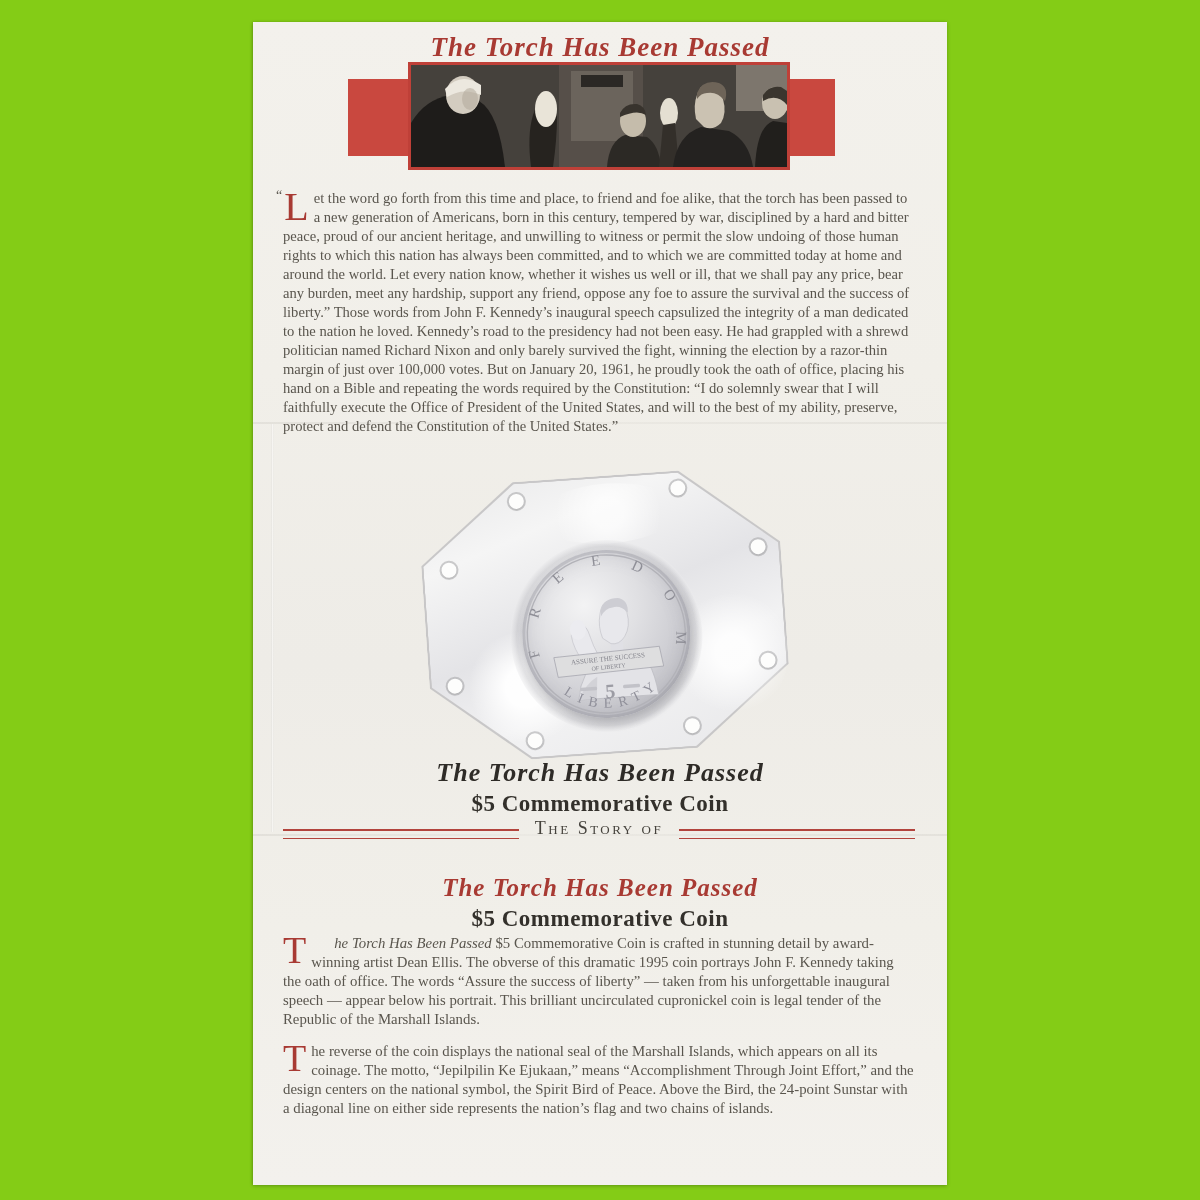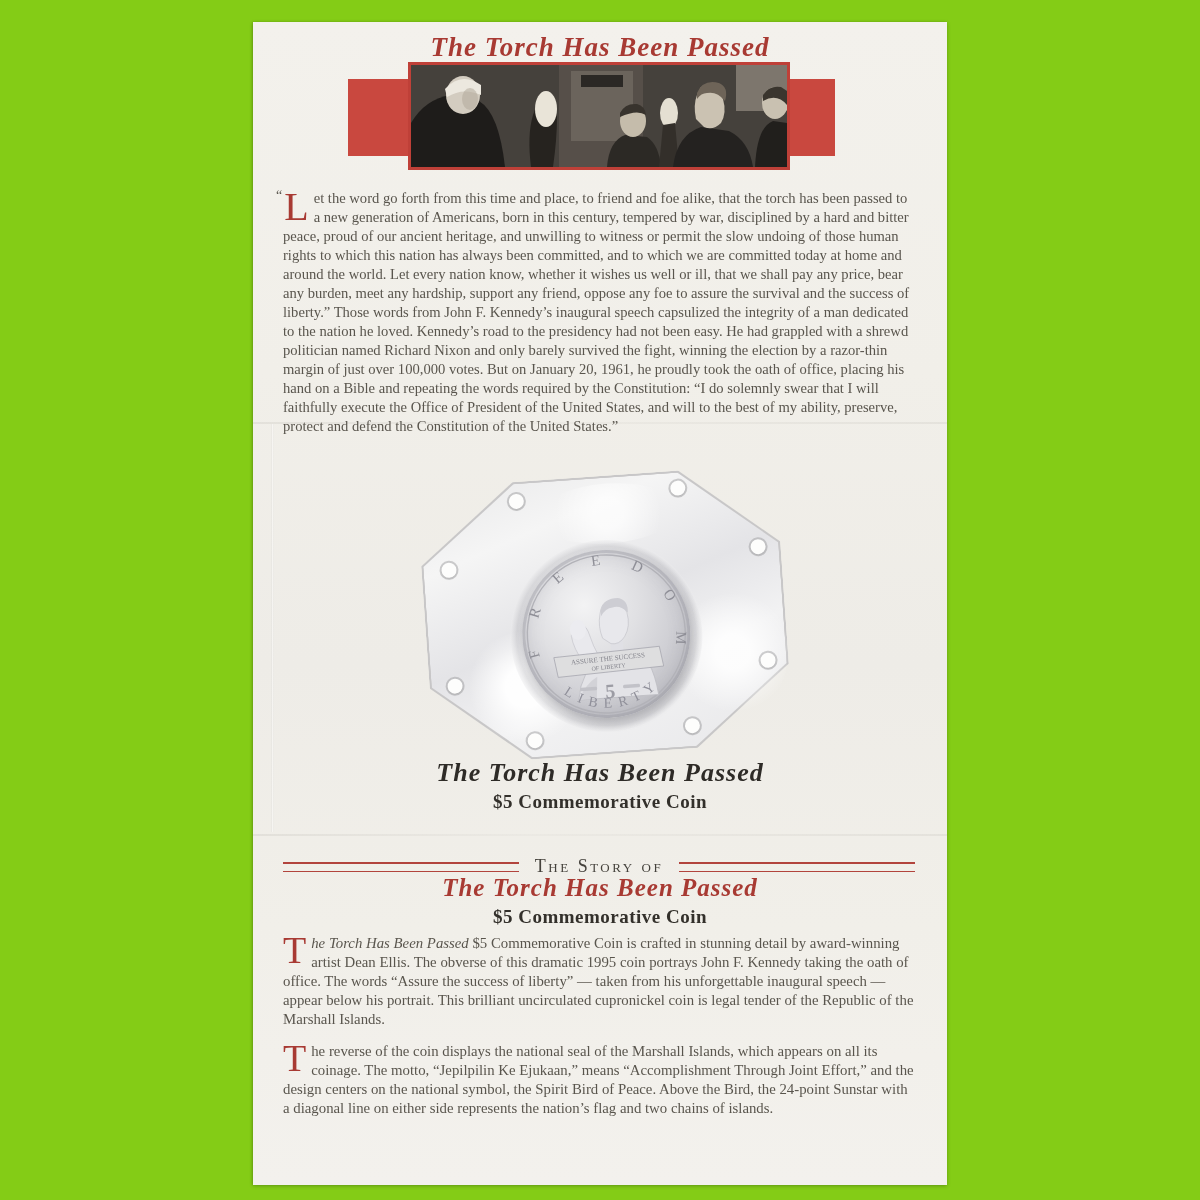--- a/index.html
+++ b/index.html
@@ -57,32 +57,32 @@
   .coin-well { position:absolute; left:84px; top:64px; width:192px; height:192px; border-radius:50%;
     background:radial-gradient(circle,rgba(255,255,255,0.12) 52%,rgba(170,170,176,0.3) 66%,rgba(255,255,255,0.55) 73%,rgba(225,225,228,0.15) 82%); }
   .coin { position:absolute; left:96px; top:74px; width:168px; height:168px; border-radius:50%;
     background:radial-gradient(circle at 38% 32%,#f3f3f4 0%,#e0e0e3 35%,#cfcfd4 60%,#b9b9bf 85%,#a8a8ae 100%);
     box-shadow:2px 5px 9px rgba(80,80,88,0.35), inset 0 0 0 3px rgba(150,150,158,0.35), inset 0 0 20px rgba(120,120,130,0.25);
   }
   .coin svg { display:block; }
 
   .caption { position:absolute; left:0; top:736px; width:100%; text-align:center; }
   .caption-title { font-size:26px; font-weight:bold; font-style:italic; color:#2e2b27; letter-spacing:1px; }
-  .caption-sub, .story-sub { font-size:19px; font-weight:bold; color:#33302b; letter-spacing:0.5px; }
+  .caption-sub, .story-sub { font-size:23px; font-weight:bold; color:#33302b; letter-spacing:0.5px; }
   .caption-sub { margin-top:3px; }
 
-  .story-head { position:absolute; left:30px; top:834px; width:632px; display:flex; align-items:center;font-family:Liberation Serif, serif; }
+  .story-head { position:absolute; left:30px; top:796px; width:632px; display:flex; align-items:flex-end;font-family:Liberation Serif, serif; }
   .rule { flex:1; height:7px; border-top:2px solid #b2443d; border-bottom:1px solid #b2443d; }
   .eyebrow { padding:0 16px; font-variant:small-caps; font-size:18px; letter-spacing:2.5px; color:#45423c; white-space:nowrap; }
   .story-title { top:852px; font-size:25px; }
   .story-sub { position:absolute; left:0; top:884px; width:100%; text-align:center; }
   .story-text { position:absolute; left:30px; top:912px; width:632px; font-size:14.8px; line-height:19px; color:#59554d; }
   .story-text p { margin:0 0 13px 0; }
   .story-text .dropcap { font-size:38px; line-height:31px; }
-  .ital { font-style:italic; }
+  .ital { font-style:italic;margin-left:23px; }
 </style>
 </head>
 <body>
 
 <div class="page">
   <div class="card">
 
     <div class="main-title">The Torch Has Been Passed</div>
 
     <div class="photo-band"></div>

